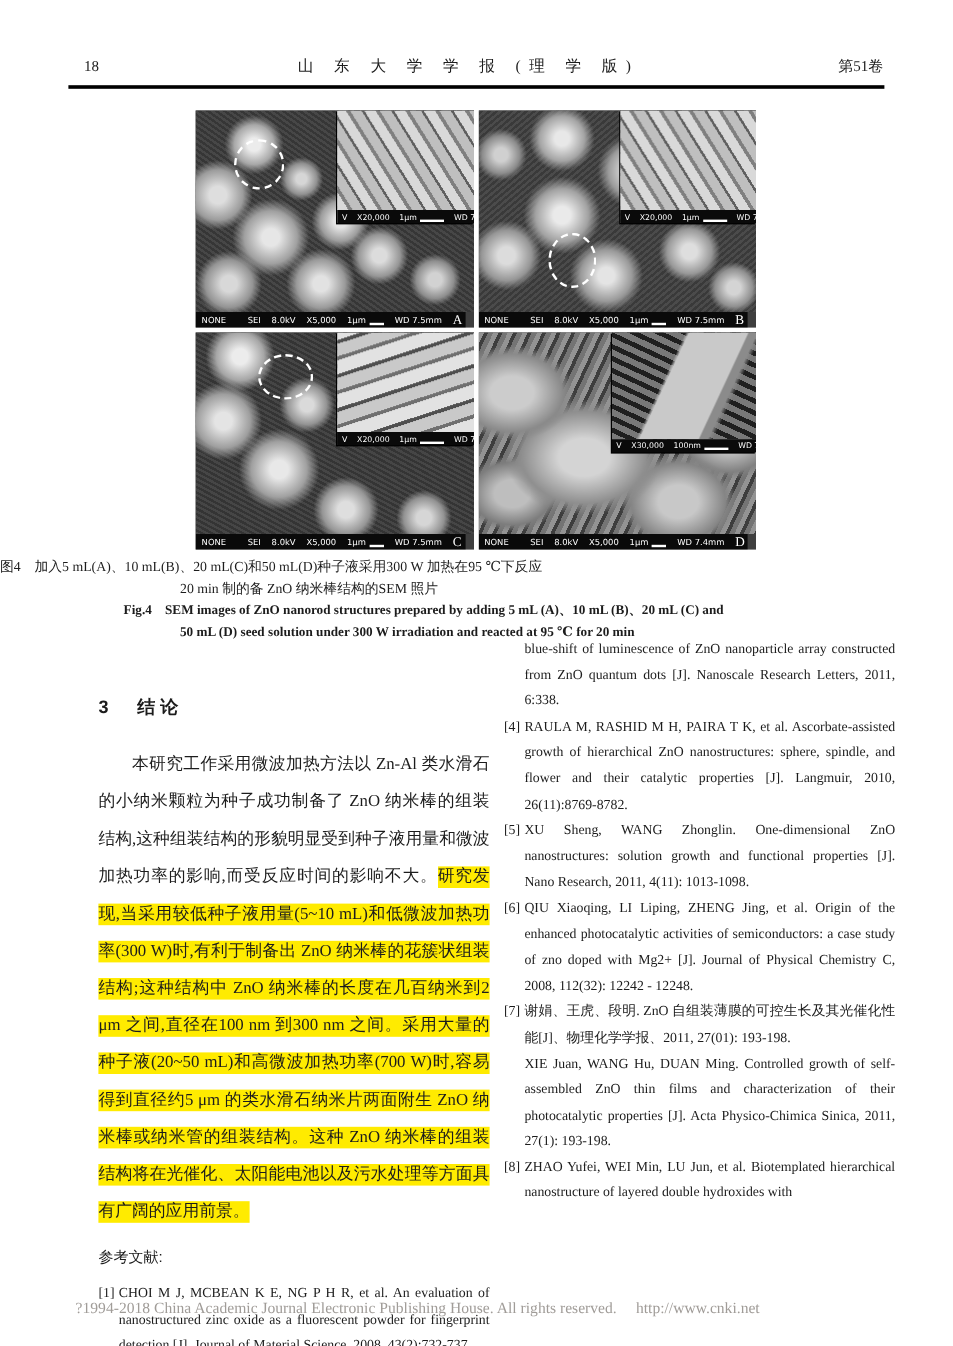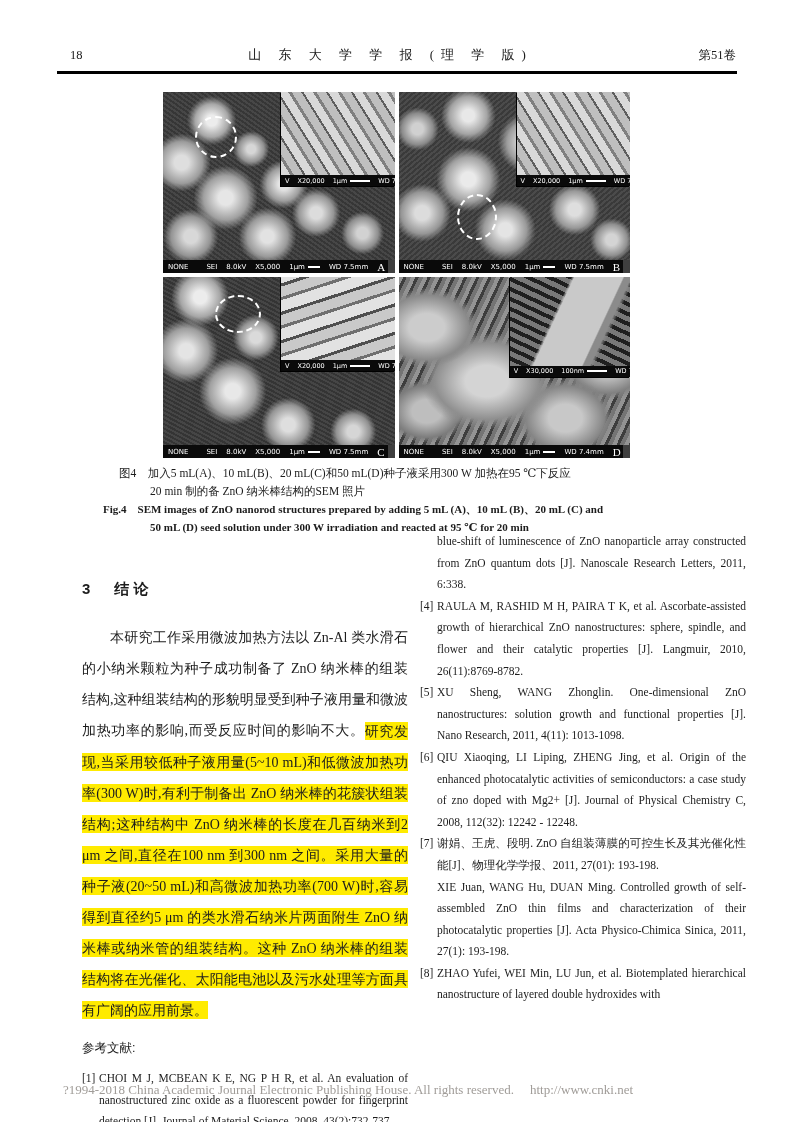--- a/index.html
+++ b/index.html
@@ -14,21 +14,21 @@
 
   
   .figwrap{position:absolute;left:163px;top:92px;width:467px;height:366px;
            display:grid;grid-template-columns:1fr 1fr;grid-template-rows:1fr 1fr;gap:4px;}
   .panel{position:relative;overflow:hidden;background:#3f3f3f;}
   .sem-art{position:absolute;left:0;right:0;top:0;bottom:13px;}
   .status-bar{position:absolute;left:0;right:7px;bottom:0;height:13px;background:#0a0a0a;color:#fff;
               display:flex;align-items:center;gap:9px;padding:0 5px;
               font-family:"DejaVu Sans","Liberation Sans",sans-serif;font-size:7px;white-space:nowrap;}
   .status-bar .sp{flex:1;}
-  .scalewrap{display:inline-flex;align-items:center;gap:3px;}
+  .scalewrap{display:inline-flex;align-items:flex-end;gap:3px;}
   .scaleline{display:inline-block;width:12px;height:2px;background:#fff;}
   .panel-letter{font-size:11px;font-family:"Liberation Serif",serif;}
 
   .inset{position:absolute;top:0;right:0;width:49%;height:52%;box-shadow:-1px 1px 0 #000;}
   .inset-art{position:absolute;left:0;right:0;top:0;bottom:11px;background:#2b2b2b;}
   .inset-bar{position:absolute;left:0;right:0;bottom:0;height:11px;background:#0a0a0a;color:#fff;
              display:flex;align-items:center;gap:8px;padding:0 4px;
              font-family:"DejaVu Sans","Liberation Sans",sans-serif;font-size:6.5px;white-space:nowrap;}
   .inset-bar .scaleline{width:20px;height:2px;}
 
@@ -81,21 +81,21 @@
   .idx-2 .inset-art{background-color:#1f1f1f;background-image:
     repeating-linear-gradient(-18deg, #e2e2e2 0 11px, #6f6f6f 11px 14px, #c9c9c9 14px 24px, #4f4f4f 24px 27px),
     repeating-linear-gradient(70deg, rgba(255,255,255,.12) 0 9px, rgba(0,0,0,.25) 9px 12px);}
   .idx-3 .inset{width:52%;height:55%;}
   .idx-3 .inset-art{background-color:#2a2a2a;background-image:
     linear-gradient(115deg, rgba(0,0,0,0) 38%, #c9c9c9 40% 70%, #8b8b8b 71% 75%, rgba(0,0,0,0) 78%),
     repeating-linear-gradient(25deg, rgba(215,215,215,.45) 0 5px, rgba(20,20,20,.5) 5px 9px);}
 
   
   .figcap{position:absolute;left:0;top:464px;width:794px;font-size:11.5px;line-height:18px;}
-  .figcap .cn1{padding-left:119px;}
+  .figcap .cn1{}
   .figcap .cn2{padding-left:150px;}
   .figcap .en{font-weight:600;font-size:11px;}
   .figcap .en1{padding-left:103px;}
   .figcap .en2{padding-left:150px;}
 
   
   .col-left{position:absolute;left:70px;top:580px;width:326px;margin-left:12px;}
   .col-right{position:absolute;left:420px;top:531px;width:326px;}
 
   .sec-head{font-family:"Liberation Sans","DejaVu Sans",sans-serif;font-weight:bold;font-size:15px;}

